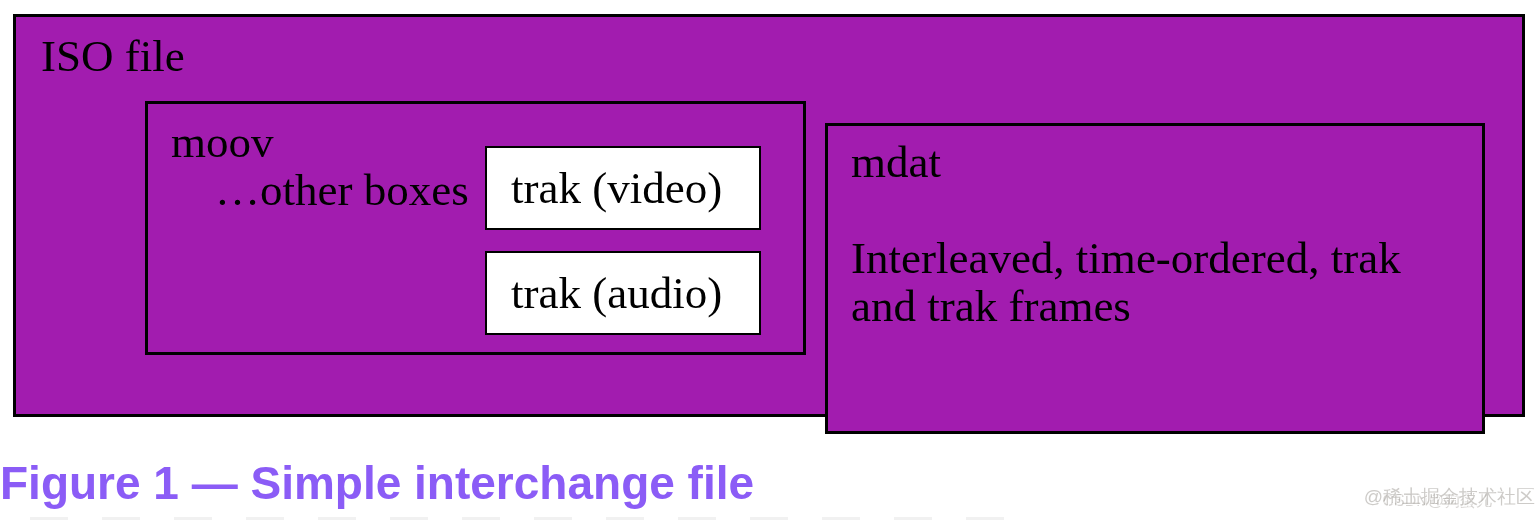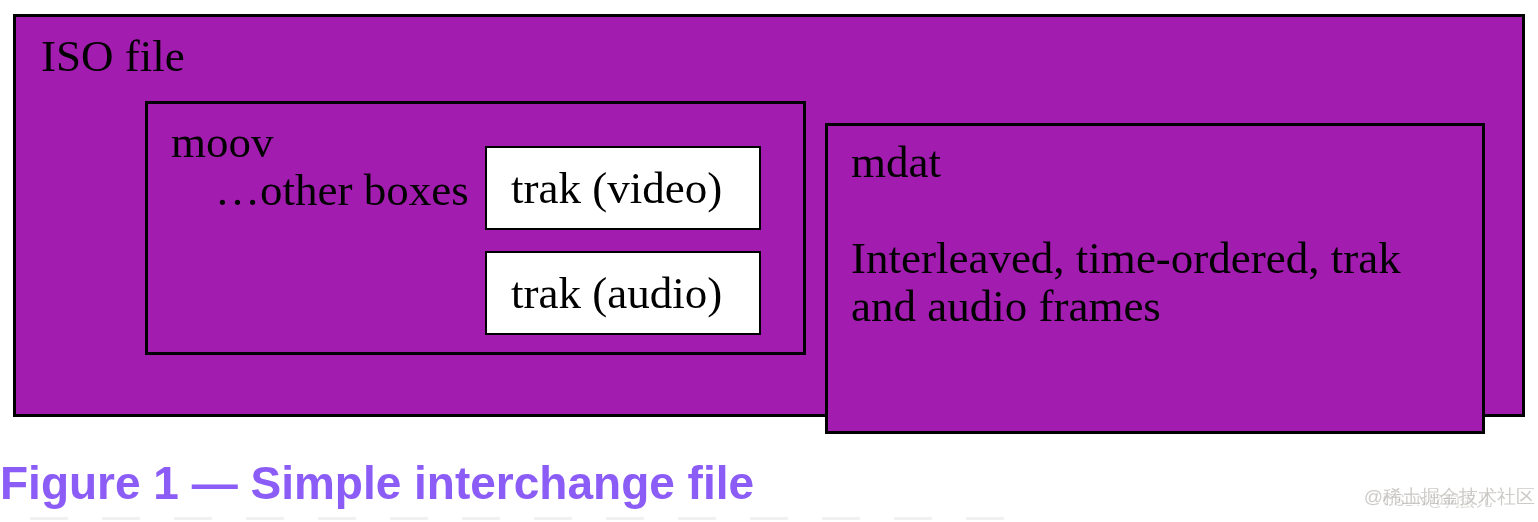--- a/index.html
+++ b/index.html
@@ -115,21 +115,21 @@
 
       <div class="trak-box trak-audio">
         <span class="serif-label">trak (audio)</span>
       </div>
     </div>
 
     <div class="box mdat-box">
       <div class="serif-label mdat-label">mdat</div>
       <div class="mdat-desc">
         <div class="serif-label">Interleaved, time-ordered, trak</div>
-        <div class="serif-label">and audio frames</div>
+        <div class="serif-label">and trak frames</div>
       </div>
     </div>
   </div>
 
   <div class="caption">Figure 1 — Simple interchange file</div>
 
   <div class="watermark">
     <span class="wm-text wm-csdn">CSDN@狗蛋儿</span>
     <span class="wm-text wm-juejin">@稀土掘金技术社区</span>
   </div>

